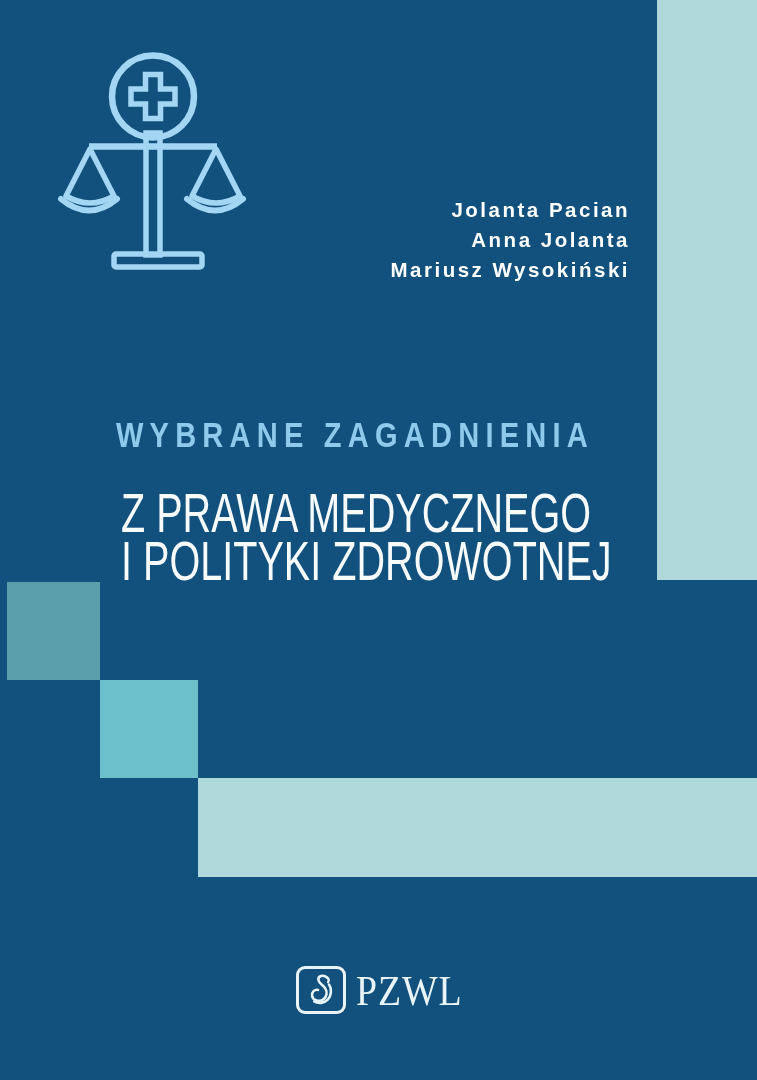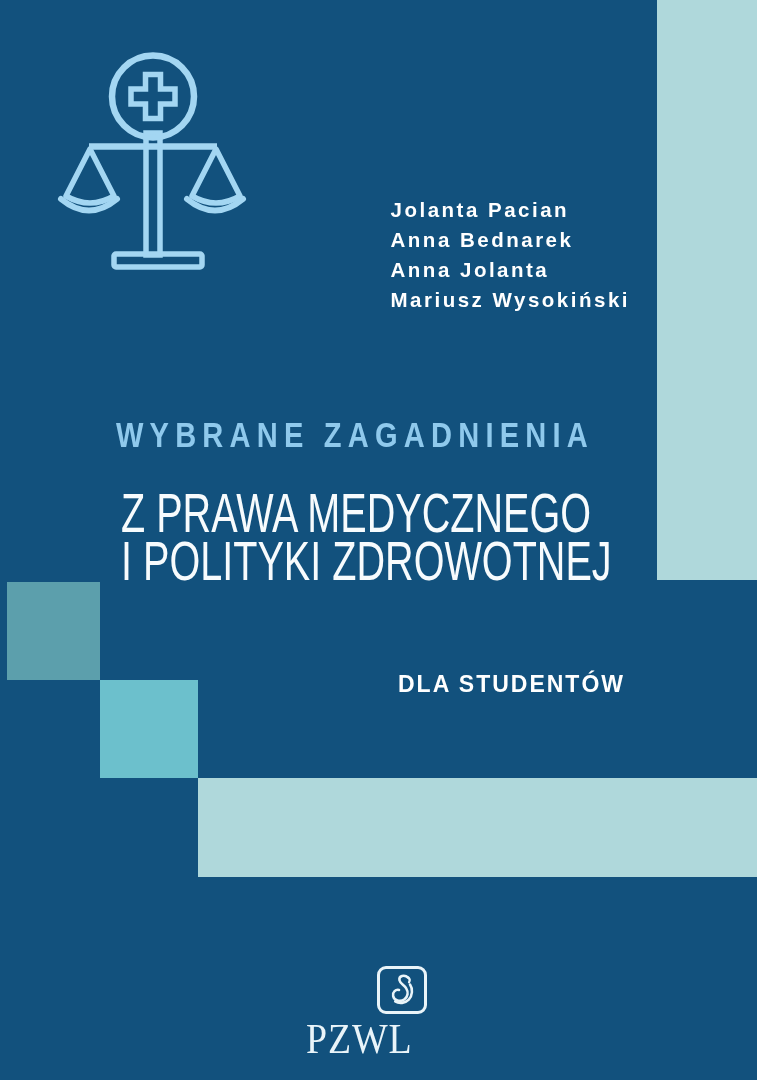--- a/index.html
+++ b/index.html
@@ -15,21 +15,21 @@
   .block{position:absolute;}
   .strip-right{left:657px; top:0; width:100px; height:580px; background:var(--pale);}
   .sq-teal{left:7px; top:582px; width:93px; height:98px; background:var(--teal);}
   .sq-cyan{left:100px; top:680px; width:98px; height:98px; background:var(--cyan);}
   .band{left:198px; top:778px; width:559px; height:99px; background:var(--pale);}
 
   .scales{position:absolute; left:55px; top:35px; width:200px; height:250px;}
   .scales *{stroke:var(--icon); fill:none;}
 
   .authors{
-    position:absolute; top:195px; right:127px; 
+    position:absolute; top:195px; right:127px; text-align:right;
     color:var(--text); font-weight:bold; font-size:20.5px; line-height:30px;
     letter-spacing:2.5px; white-space:nowrap;
   }
   .series{
     position:absolute; left:30px; width:650px; top:417px; text-align:center;
     color:var(--heading); font-weight:bold; font-size:35px; line-height:35px;
     letter-spacing:7.5px; transform:scaleX(0.83); transform-origin:50% 50%;
     white-space:nowrap;
   }
   .title-line{
@@ -40,21 +40,21 @@
   .title-1{top:486px;}
   .title-2{top:534px;}
 
   .audience{
     position:absolute; top:668px; right:132px; text-align:right;
     color:var(--text); font-weight:bold; font-size:23px; line-height:33px;
     letter-spacing:2px; white-space:nowrap;
   }
 
   .publisher{
-    position:absolute; left:296px; top:966px; display:flex; align-items:flex-end;flex-direction:column;
+    position:absolute; left:296px; top:966px; display:flex; align-items:flex-start;
   }
   .logo-box{
     width:44px; height:42px; border:3.5px solid var(--logo); border-radius:9px;
     display:flex; align-items:center; justify-content:center;
   }
   .logo-box svg *{stroke:var(--logo); fill:none;}
   .logo-word{
     color:var(--logo); font-family:"Liberation Serif", serif;
     font-size:43px; line-height:49px; margin-left:10px;
     transform:scaleX(0.88); transform-origin:0 50%; letter-spacing:1px;
@@ -83,32 +83,30 @@
 
     <path d="M 35,114 L 11,161 Q 35,175 59,161 Z" stroke-width="5.5" stroke-linejoin="round"></path>
     <path d="M 6,164 Q 34,187 62,164" stroke-width="6" stroke-linecap="round"></path>
 
     <path d="M 161,114 L 137,161 Q 161,175 185,161 Z" stroke-width="5.5" stroke-linejoin="round"></path>
     <path d="M 132,164 Q 160,187 188,164" stroke-width="6" stroke-linecap="round"></path>
   </svg>
 
   <div class="authors">
     <div>Jolanta Pacian</div>
-    <div>Anna Bednarek</div>
     <div>Anna Jolanta</div>
     <div>Mariusz Wysokiński</div>
   </div>
 
   <div class="series">WYBRANE ZAGADNIENIA</div>
 
   <div class="title-line title-1">Z PRAWA MEDYCZNEGO</div>
   <div class="title-line title-2">I POLITYKI ZDROWOTNEJ</div>
 
   <div class="audience">
-    <div>DLA STUDENTÓW</div>
   </div>
 
   <div class="publisher">
     <div class="logo-box">
       <svg width="38" height="38" viewBox="0 0 45 43" aria-hidden="true">
         <path d="M 30,7 C 25,2.5 18.5,5 19.5,10 C 20.3,14 25,15.5 27.5,19.5 C 30.3,24 29.5,29.5 25.5,32.5 C 20.5,36.2 13,34 12,28.5 C 11.2,24 15,20.5 19,21.5" stroke-width="3" stroke-linecap="round"></path>
         <path d="M 30,7 C 31.8,8.2 32,10.5 30.8,12.5" stroke-width="2.6" stroke-linecap="round"></path>
         <path d="M 32,15 C 35.5,20 35,28 30.5,33 C 26.5,37.3 19,38 14.5,35" stroke-width="3" stroke-linecap="round"></path>
       </svg>
     </div>

